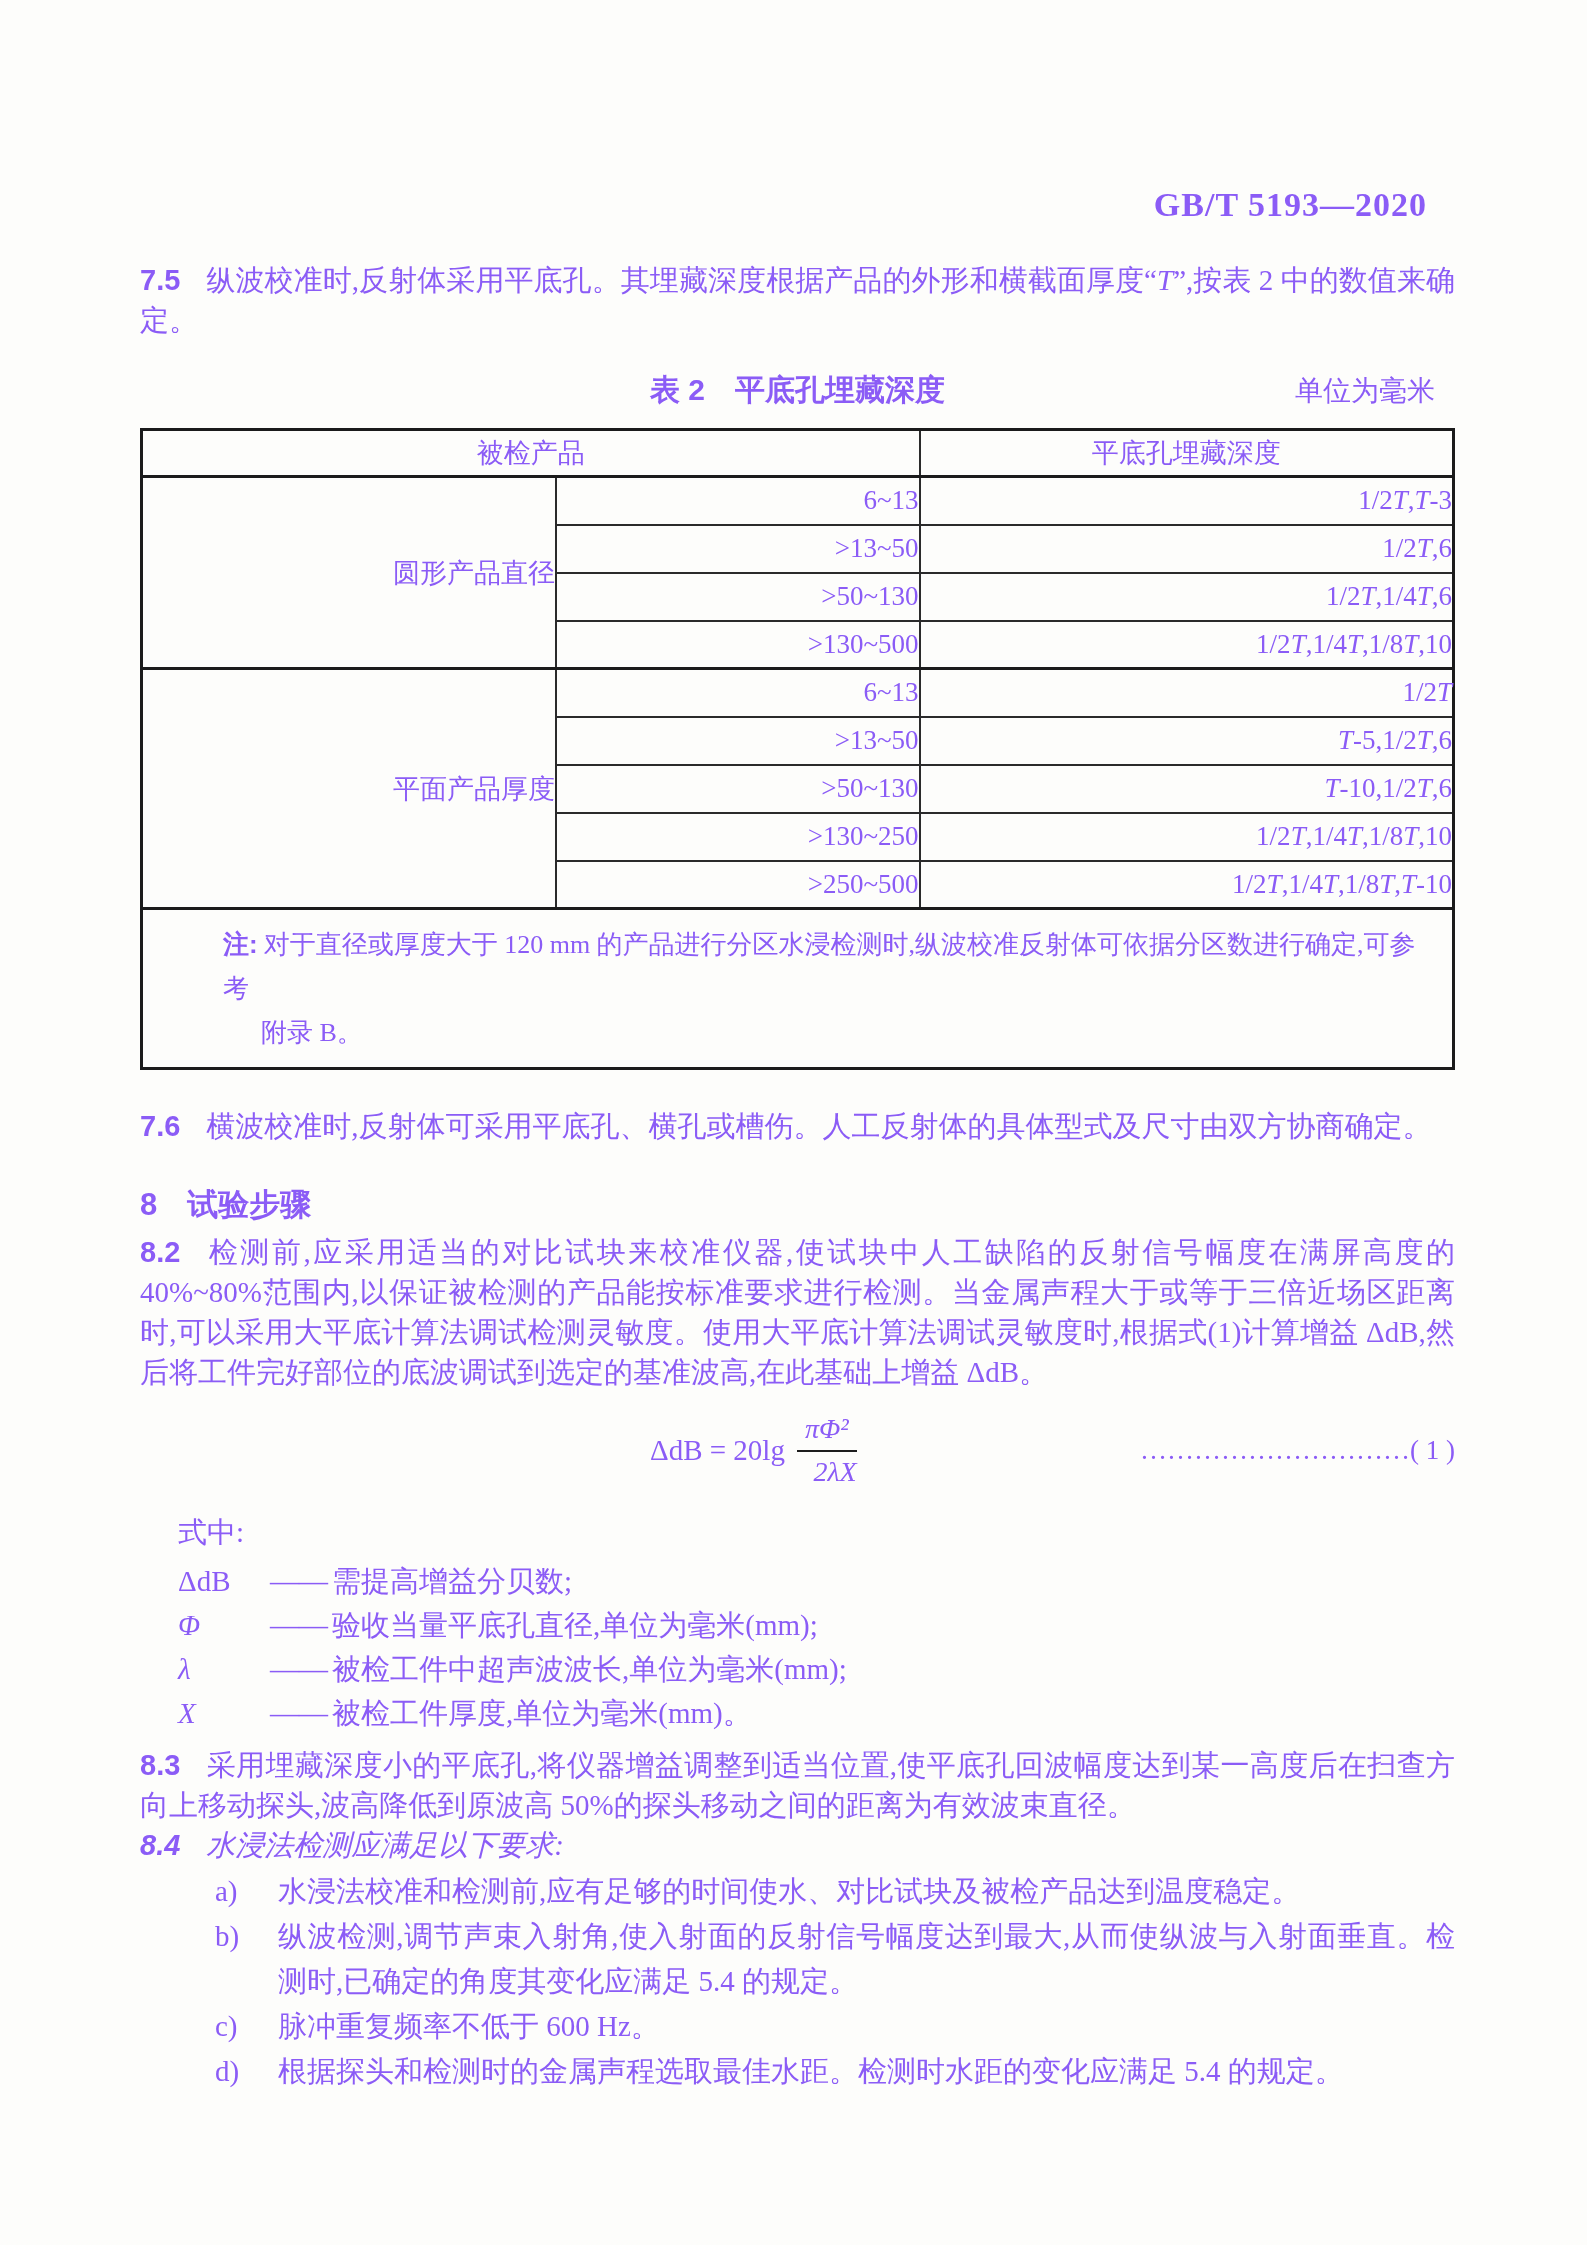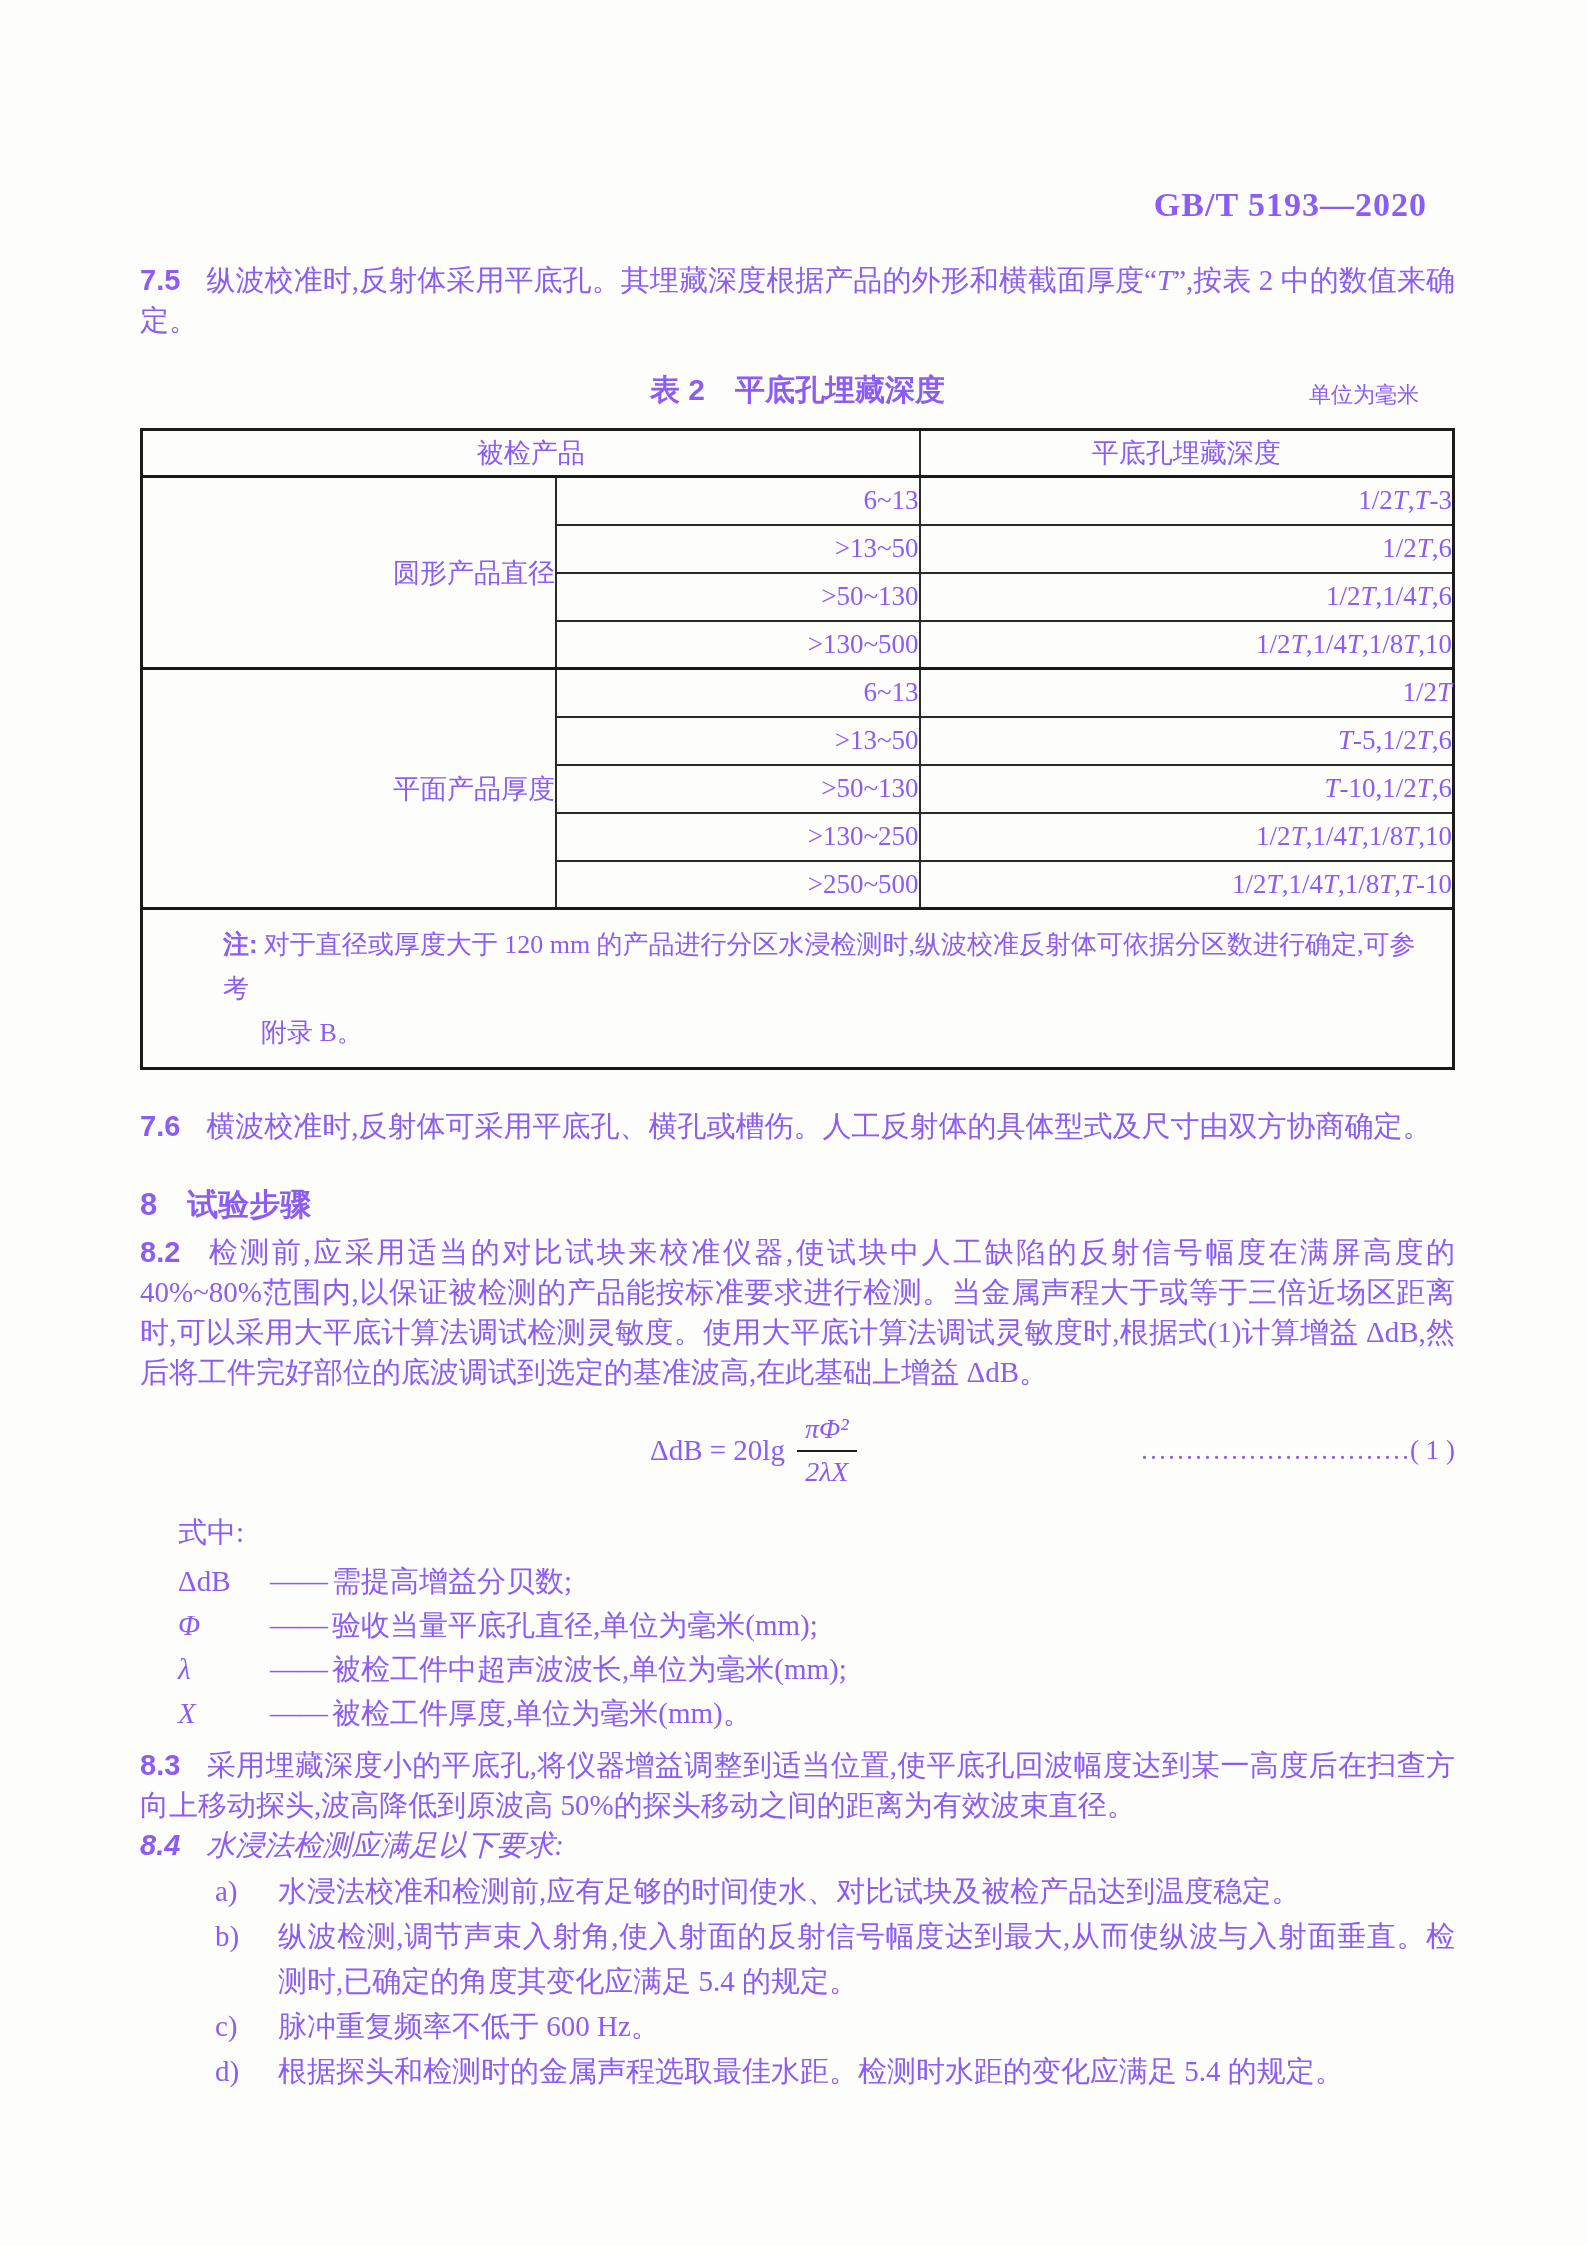--- a/index.html
+++ b/index.html
@@ -51,23 +51,23 @@
   }
   .caption-title {
     display: block;
     text-align: center;
     font-family: "Liberation Sans", "DejaVu Sans", sans-serif;
     font-weight: bold;
     font-size: 30px;
   }
   .unit-note {
     position: absolute;
-    right: 36px;
+    right: 20px;
     bottom: 2px;
-    font-size: 22px;
+    font-size: 28px;
     font-weight: normal;
   }
   
   .std-table {
     width: 100%;
     margin-top: 16px;
     border-collapse: collapse;
     border: 3px solid #1b1b1b;
     font-size: 27px;
   }
@@ -118,21 +118,21 @@
     min-height: 92px;
   }
   .f-expr {
     margin-left: 510px;
     display: inline-flex;
     align-items: center;
     white-space: nowrap;
   }
   .frac {
     display: inline-block;
-    text-align: center;
+    text-align: right;
     font-style: italic;
     margin-left: 12px;
     font-size: 28px;
   }
   .frac .num {
     display: block;
     padding: 0 8px 5px;
     border-bottom: 2px solid #1d1d1d;
   }
   .frac .den { display: block; padding-top: 4px; }

